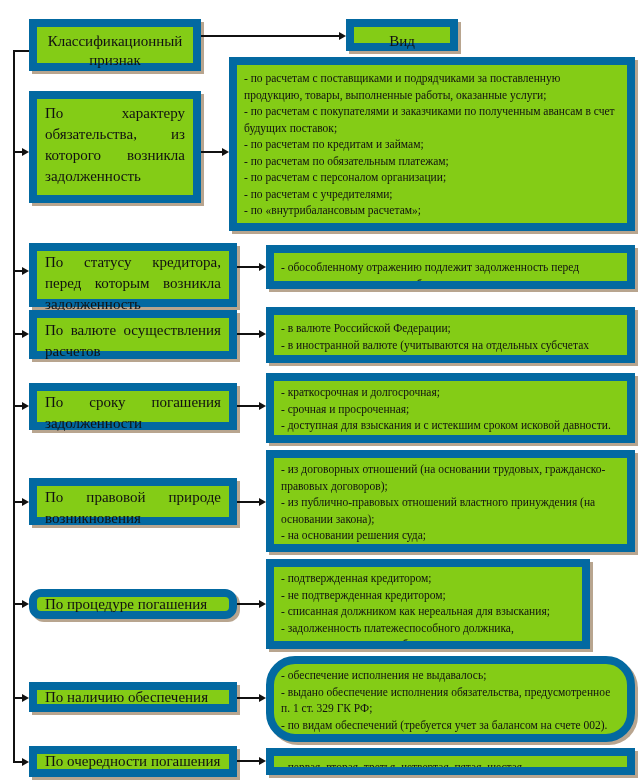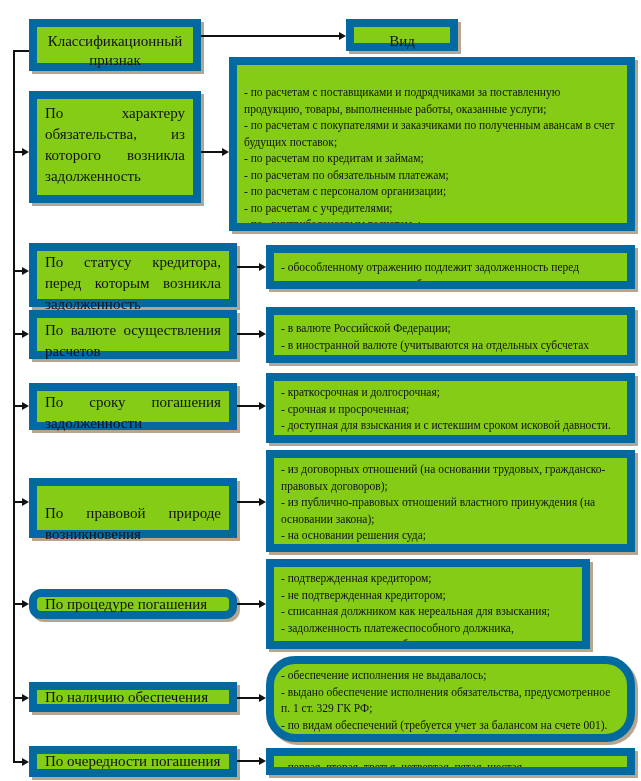--- a/index.html
+++ b/index.html
@@ -32,21 +32,21 @@
 <div class="line" style="left:13px;top:50px;width:2px;height:712px;"></div>
 <div class="line" style="left:13px;top:50px;width:16px;height:2px;"></div>
 
 <div class="line" style="left:13px;top:151px;width:12px;height:2px;"></div>
 <div class="arrow" style="left:22px;top:148px;"></div>
 <div class="box lbl" style="left:29px;top:91px;width:172px;height:112px;">
   <span>По характеру обязательства, из которого возникла задолженность</span>
 </div>
 <div class="line" style="left:201px;top:151px;width:24px;height:2px;"></div>
 <div class="arrow" style="left:222px;top:148px;"></div>
-<div class="box items" style="left:229px;top:57px;width:406px;height:174px;padding-top:19px;">
+<div class="box items" style="left:229px;top:57px;width:406px;height:174px;padding-top:5px;">
   <div>- по расчетам с поставщиками и подрядчиками за поставленную продукцию, товары, выполненные работы, оказанные услуги;</div>
   <div>- по расчетам с покупателями и заказчиками по полученным авансам в счет будущих поставок;</div>
   <div>- по расчетам по кредитам и займам;</div>
   <div>- по расчетам по обязательным платежам;</div>
   <div>- по расчетам с персоналом организации;</div>
   <div>- по расчетам с учредителями;</div>
   <div>- по «внутрибалансовым расчетам»;</div>
   <div>- по прочим видам расчетов – страхованию, претензиям, депонентам и т.п.</div>
 </div>
 
@@ -81,21 +81,21 @@
 <div class="line" style="left:237px;top:405px;width:25px;height:2px;"></div>
 <div class="arrow" style="left:259px;top:402px;"></div>
 <div class="box items" style="left:266px;top:373px;width:369px;height:70px;padding-top:3px;">
   <div>- краткосрочная и долгосрочная;</div>
   <div>- срочная и просроченная;</div>
   <div>- доступная для взыскания и с истекшим сроком исковой давности.</div>
 </div>
 
 <div class="line" style="left:13px;top:501px;width:12px;height:2px;"></div>
 <div class="arrow" style="left:22px;top:498px;"></div>
-<div class="box lbl" style="left:29px;top:478px;width:208px;height:60px;padding-top:17px;">
+<div class="box lbl" style="left:29px;top:478px;width:208px;height:47px;padding-top:1px;">
   <span>По правовой природе возникновения</span>
 </div>
 <div class="line" style="left:237px;top:501px;width:25px;height:2px;"></div>
 <div class="arrow" style="left:259px;top:498px;"></div>
 <div class="box items" style="left:266px;top:450px;width:369px;height:102px;padding-top:3px;">
   <div>- из договорных отношений (на основании трудовых, гражданско-правовых договоров);</div>
   <div>- из публично-правовых отношений властного принуждения (на основании закона);</div>
   <div>- на основании решения суда;</div>
   <div>- на основании обычаев делового оборота.</div>
 </div>
@@ -117,21 +117,21 @@
 <div class="line" style="left:13px;top:697px;width:12px;height:2px;"></div>
 <div class="arrow" style="left:22px;top:694px;"></div>
 <div class="box lbl single" style="left:29px;top:682px;width:208px;height:30px;padding-top:0;padding-bottom:0;">
   <span>По наличию обеспечения</span>
 </div>
 <div class="line" style="left:237px;top:697px;width:25px;height:2px;"></div>
 <div class="arrow" style="left:259px;top:694px;"></div>
 <div class="box items" style="left:266px;top:656px;width:369px;height:86px;padding-top:3px;border-radius:29px;">
   <div>- обеспечение исполнения не выдавалось;</div>
   <div>- выдано обеспечение исполнения обязательства, предусмотренное п. 1 ст. 329 ГК РФ;</div>
-  <div>- по видам обеспечений (требуется учет за балансом на счете 001).</div>
+  <div>- по видам обеспечений (требуется учет за балансом на счете 002).</div>
 </div>
 
 <div class="line" style="left:13px;top:761px;width:12px;height:2px;"></div>
 <div class="arrow" style="left:22px;top:758px;"></div>
 <div class="box lbl single" style="left:29px;top:746px;width:208px;height:31px;padding-top:0;padding-bottom:0;">
   <span>По очередности погашения</span>
 </div>
 <div class="line" style="left:237px;top:760px;width:25px;height:2px;"></div>
 <div class="arrow" style="left:259px;top:757px;"></div>
 <div class="box items" style="left:266px;top:748px;width:369px;height:27px;padding-top:3px;">

